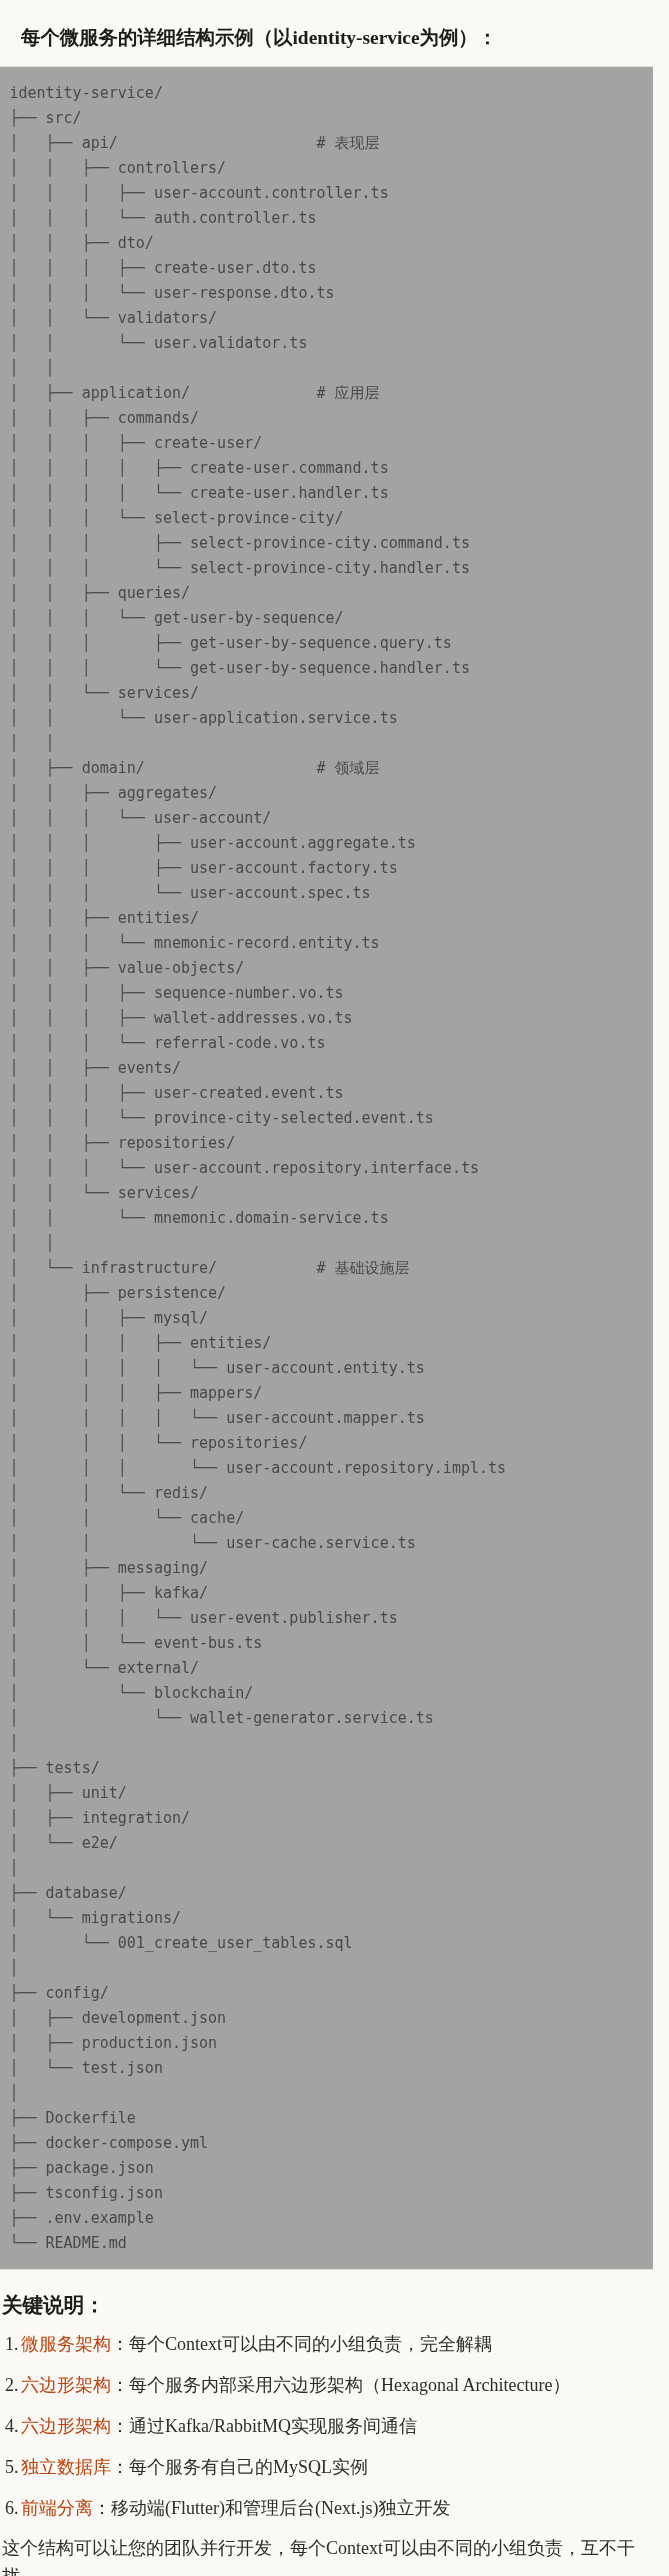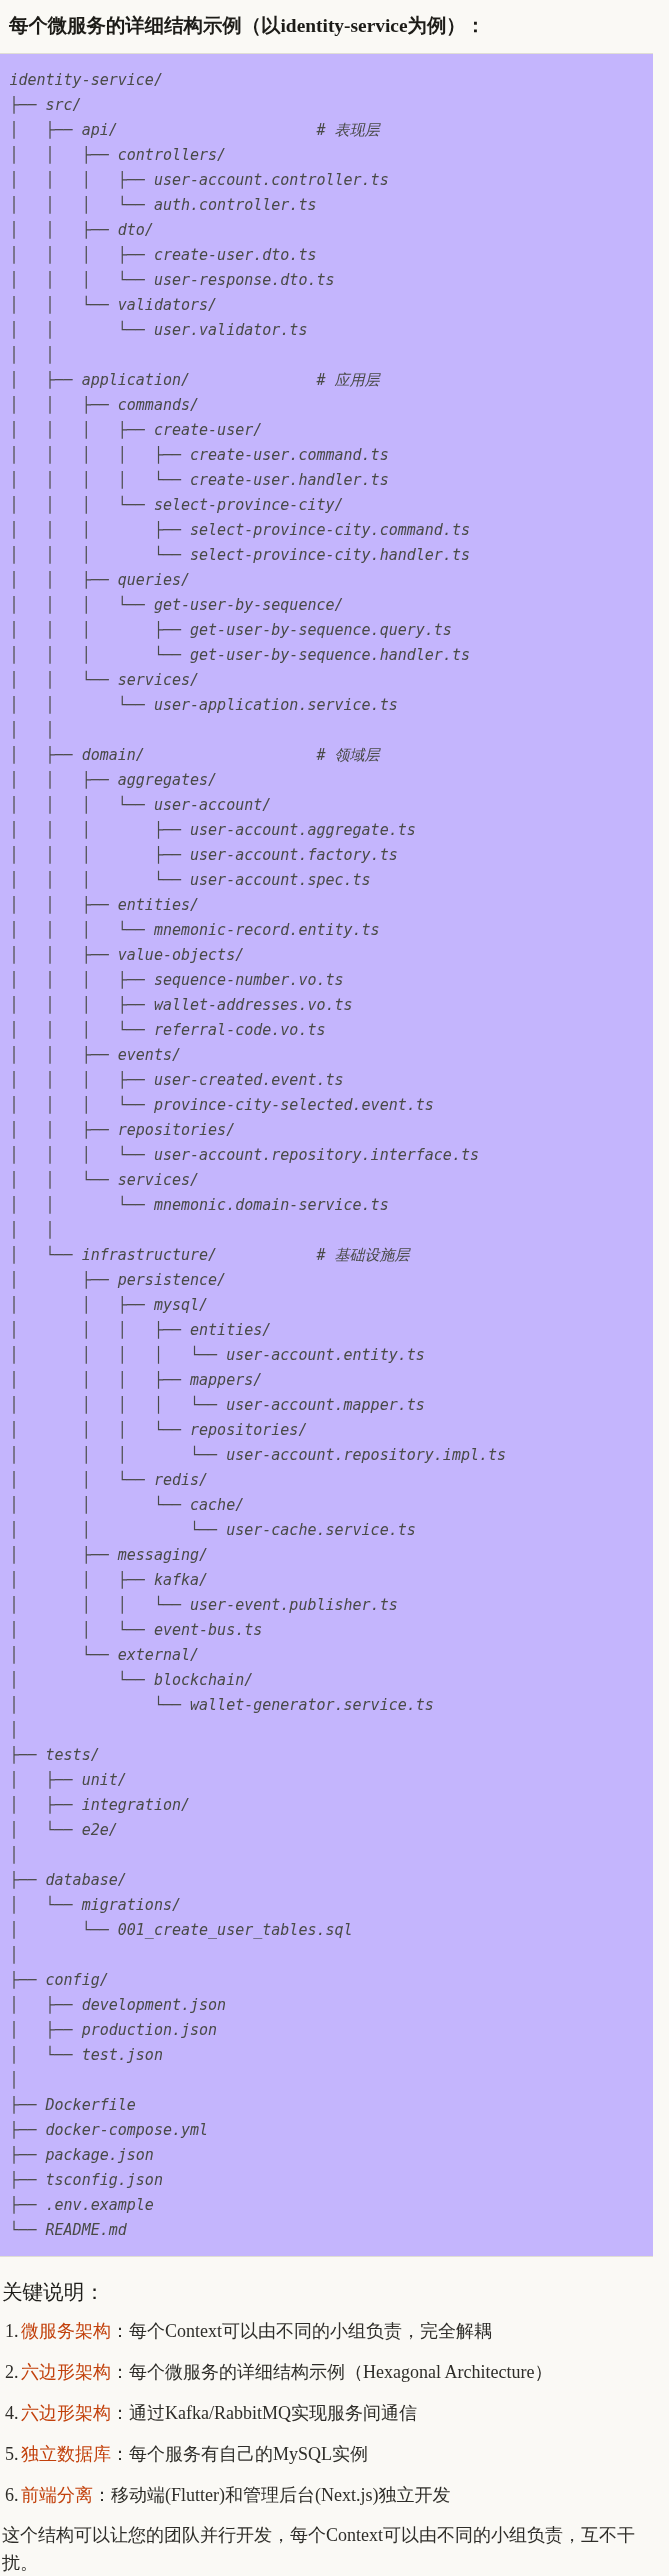--- a/index.html
+++ b/index.html
@@ -6,46 +6,45 @@
   body {
     width: 669px;
     height: 2576px;
     background: #FAF9F5;
     overflow: hidden;
     font-family: "Liberation Serif", "DejaVu Serif", serif;
     color: #2E2D29;
   }
   .doc { width: 669px; }
   .page-title {
-    margin: 4px;
+    margin: 16px;
     padding: 8.8px 6.3px 0 5px;
     font-size: 19.4px;
     line-height: 25px;
     font-weight: 700;
     color: #1D1C18;
   }
   pre.tree {
     margin: 15px 16px 0 0;
-    background: #c4b5fd;
+    background: #a3a3a3;
     border-top: 0.6px solid #E0DED5;
     border-bottom: 0.6px solid #E0DED5;
     padding: 14.4px 9.4px 13px 9.4px;
     font-family: "DejaVu Sans Mono", "Liberation Mono", monospace;
     font-size: 15px;
     line-height: 25px;
     color: #494A47;
     white-space: pre;
     overflow: hidden;
-    font-style: italic;
   }
   .notes-heading {
     margin: 22.5px 0 0 1.9px;
     font-size: 20.6px;
     line-height: 25px;
-    font-weight: 400;
+    font-weight: 700;
     color: #1D1C18;
   }
   ol.notes-list {
     list-style: none;
     margin: 12.5px 0 0 0;
     padding: 0 0 0 5px;
     font-size: 18px;
     line-height: 28px;
     color: #2E2D29;
   }
@@ -152,21 +151,21 @@
 ├── docker-compose.yml
 ├── package.json
 ├── tsconfig.json
 ├── .env.example
 └── README.md</pre>
 
   <h3 class="notes-heading">关键说明：</h3>
 
   <ol class="notes-list" id="notes-list">
       <li><span class="num">1.</span><strong>微服务架构</strong><span>：每个Context可以由不同的小组负责，完全解耦</span></li>
-      <li><span class="num">2.</span><strong>六边形架构</strong><span>：每个微服务的详细结构示例（Hexagonal Architecture）</span></li>
+      <li><span class="num">2.</span><strong>六边形架构</strong><span>：每个服务内部采用六边形架构（Hexagonal Architecture）</span></li>
       <li><span class="num">4.</span><strong>六边形架构</strong><span>：通过Kafka/RabbitMQ实现服务间通信</span></li>
       <li><span class="num">5.</span><strong>独立数据库</strong><span>：每个服务有自己的MySQL实例</span></li>
       <li><span class="num">6.</span><strong>前端分离</strong><span>：移动端(Flutter)和管理后台(Next.js)独立开发</span></li>
     </ol>
 
   <p class="closing">这个结构可以让您的团队并行开发，每个Context可以由不同的小组负责，互不干扰。</p>
 
 </div>
 
 

